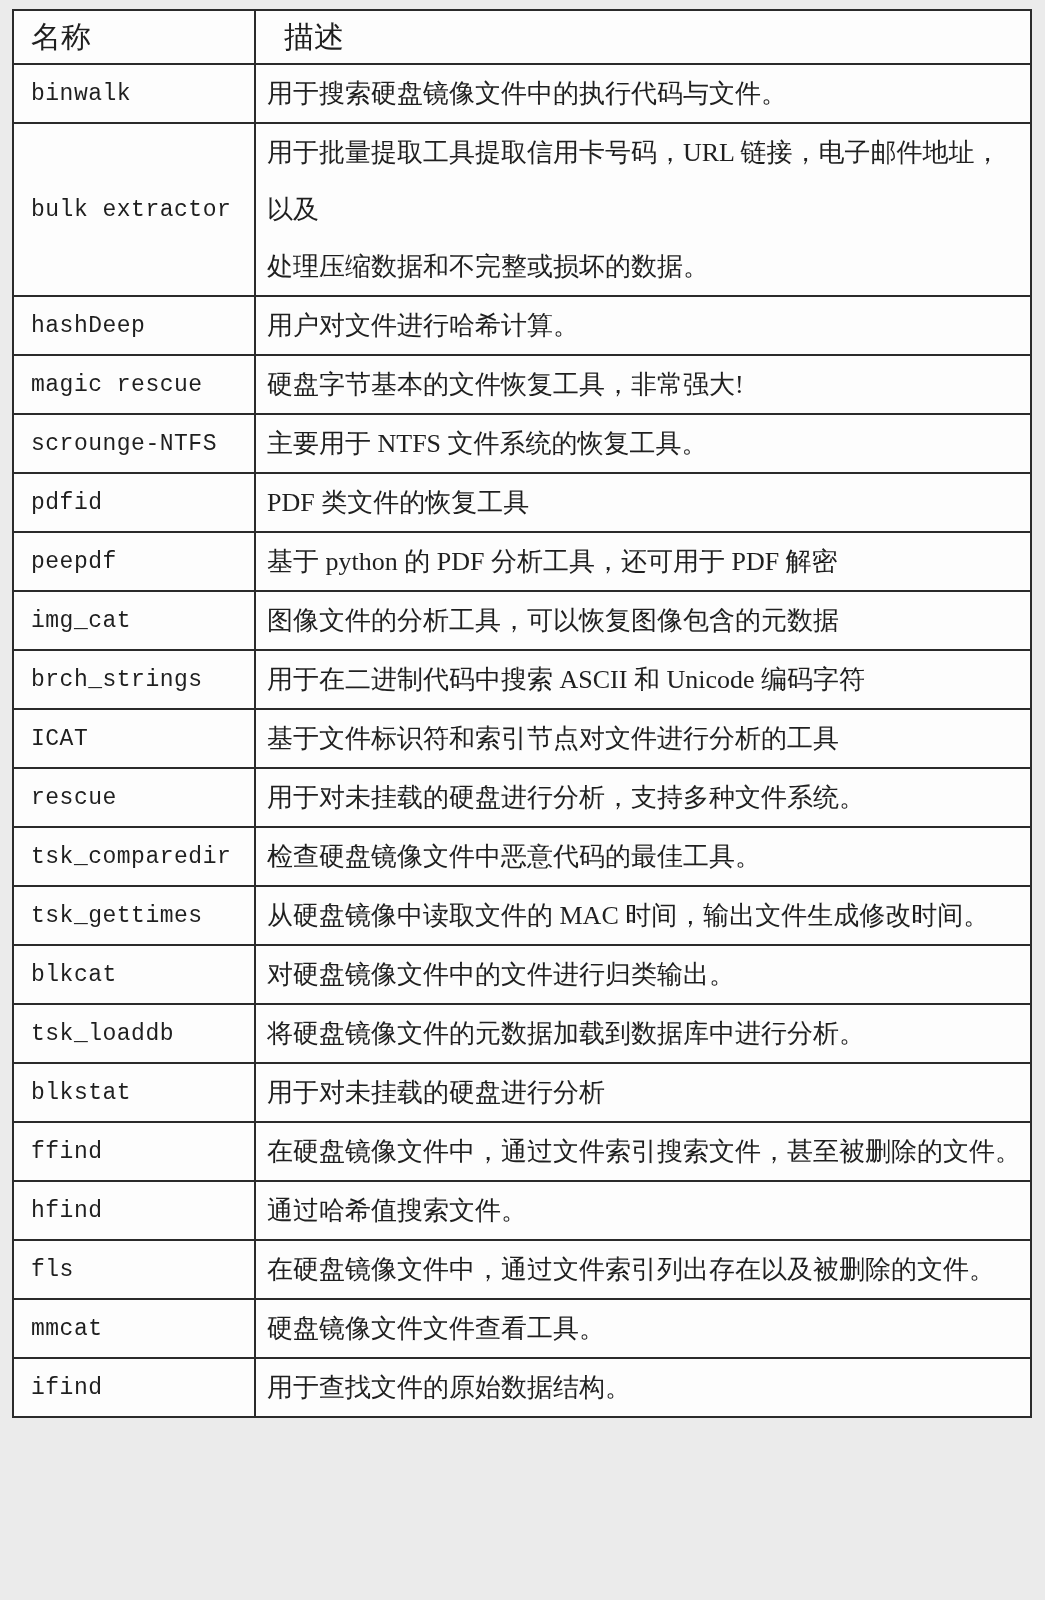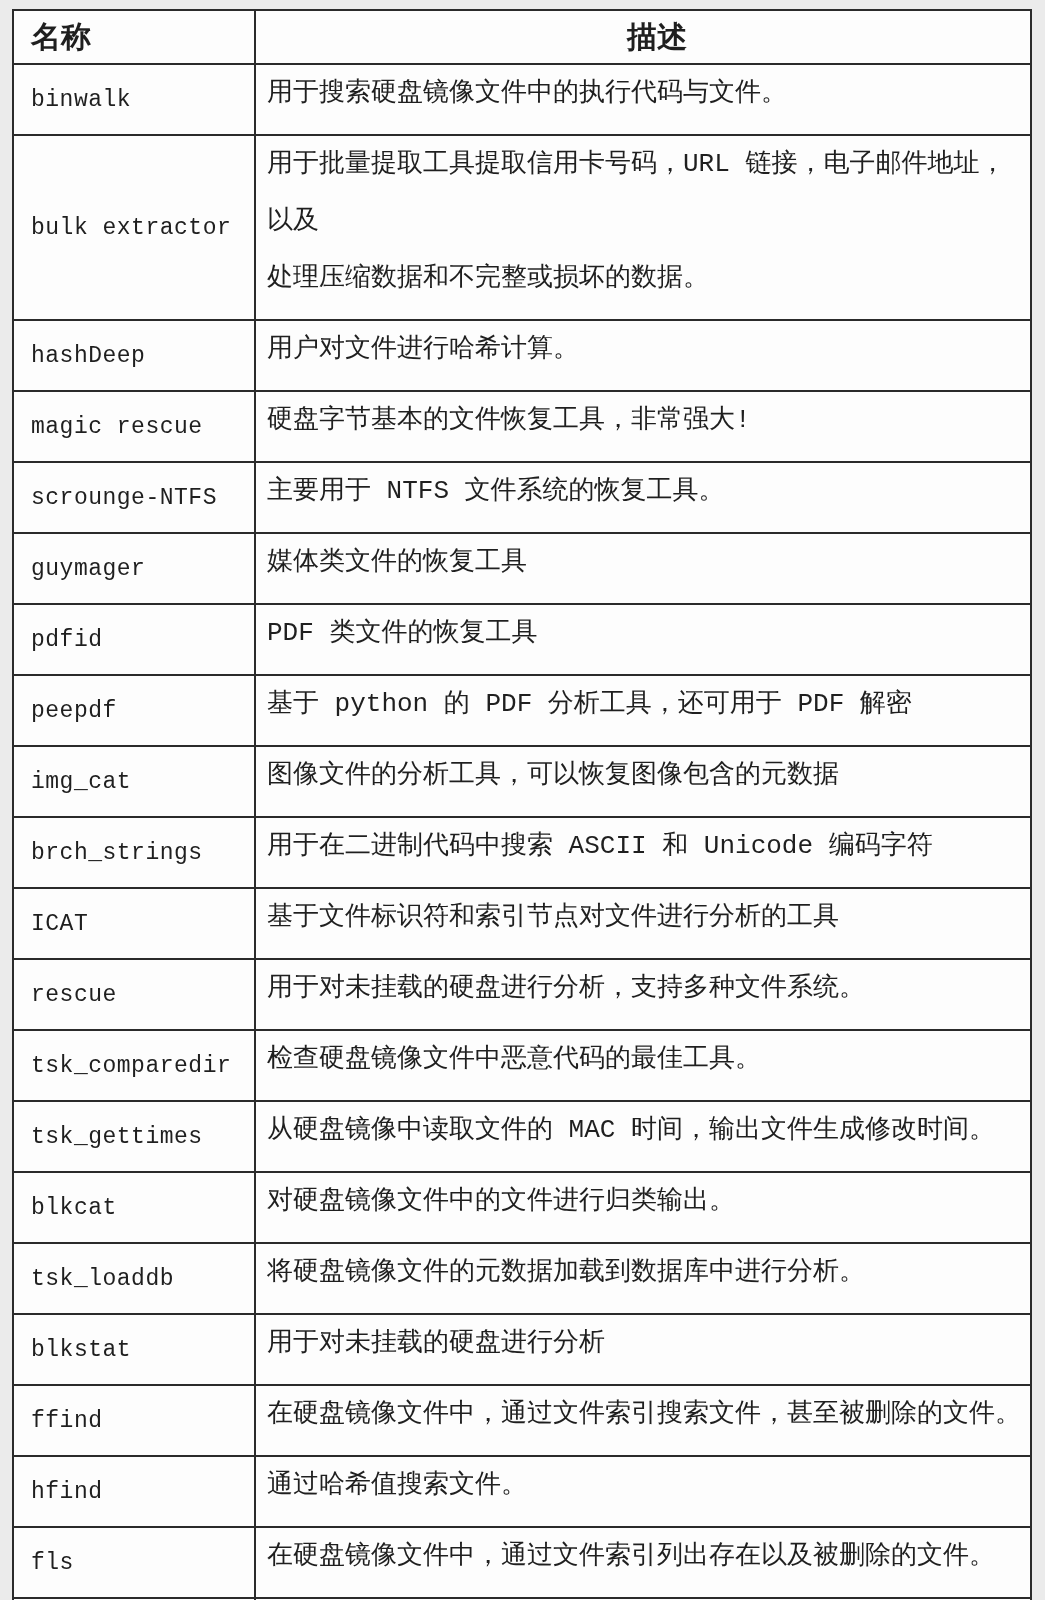--- a/index.html
+++ b/index.html
@@ -26,36 +26,37 @@
     border: 2px solid #2b2b2b;
     text-align: left;
     vertical-align: middle;
     color: #1f1f1f;
     overflow: hidden;
   }
   th.name-col { width: 223px; }
   th {
     height: 52px;
     font-size: 30px;
-    font-weight: bold;
+    font-weight: normal;
     padding: 0 0 0 17px;
     border-radius: 15px;
   }
-  th.desc-col { padding-left: 28px; text-align: center; }
+  th.desc-col { padding-left: 28px; }
   td.name-cell {
     font-size: 23px;
     padding: 0 15px 0 17px;
     height: 55px;
     letter-spacing: 0.5px;
   }
   td.desc-cell {
     font-size: 26px;
     line-height: 57px;
-    padding: 0 6px 12px 11px;
+    padding: 0 6px 0 11px;
     white-space: pre-line;
+    font-family: Liberation Serif, serif;
   }
 </style>
 </head>
 <body>
 
 <div class="page">
   <table class="tools-table">
     <thead>
       <tr>
         <th class="name-col">名称</th>
@@ -76,24 +77,20 @@
           <td class="name-cell">hashDeep</td>
           <td class="desc-cell">用户对文件进行哈希计算。</td>
         </tr>
         <tr>
           <td class="name-cell">magic rescue</td>
           <td class="desc-cell">硬盘字节基本的文件恢复工具，非常强大!</td>
         </tr>
         <tr>
           <td class="name-cell">scrounge-NTFS</td>
           <td class="desc-cell">主要用于 NTFS 文件系统的恢复工具。</td>
-        </tr>
-        <tr>
-          <td class="name-cell">guymager</td>
-          <td class="desc-cell">媒体类文件的恢复工具</td>
         </tr>
         <tr>
           <td class="name-cell">pdfid</td>
           <td class="desc-cell">PDF 类文件的恢复工具</td>
         </tr>
         <tr>
           <td class="name-cell">peepdf</td>
           <td class="desc-cell">基于 python 的 PDF 分析工具，还可用于 PDF 解密</td>
         </tr>
         <tr>

